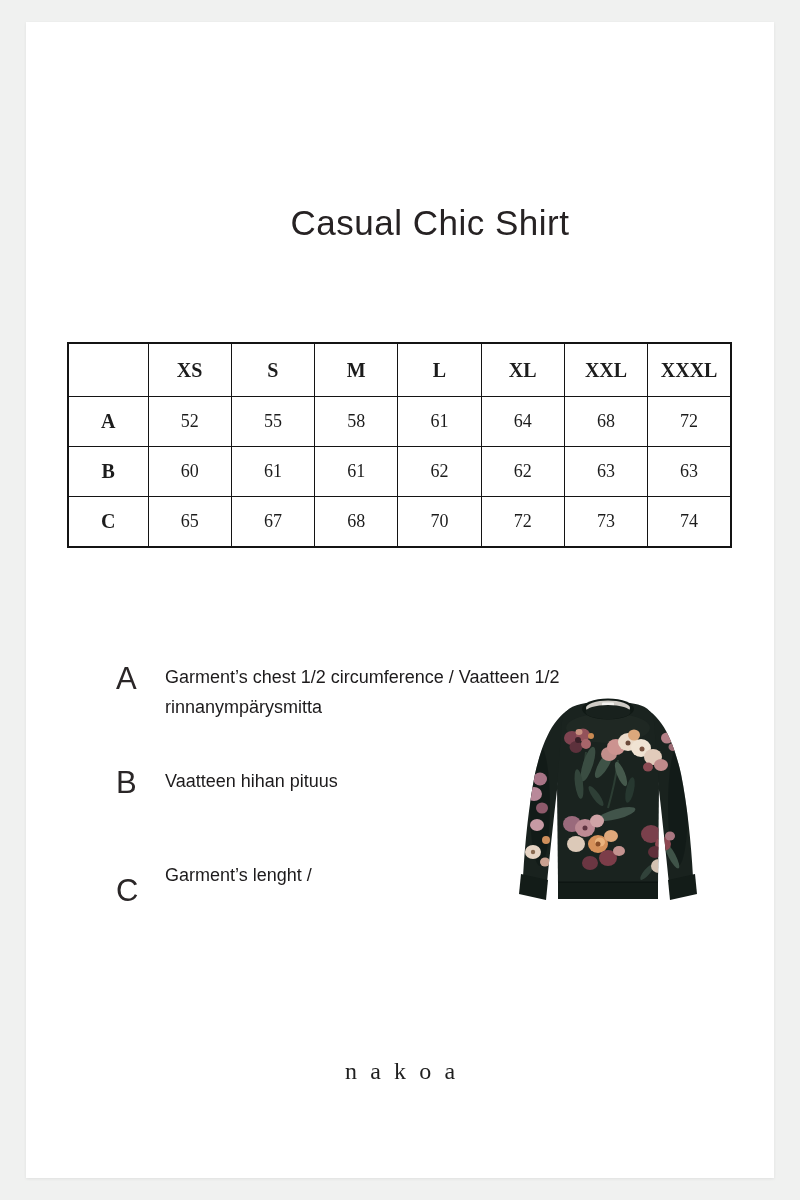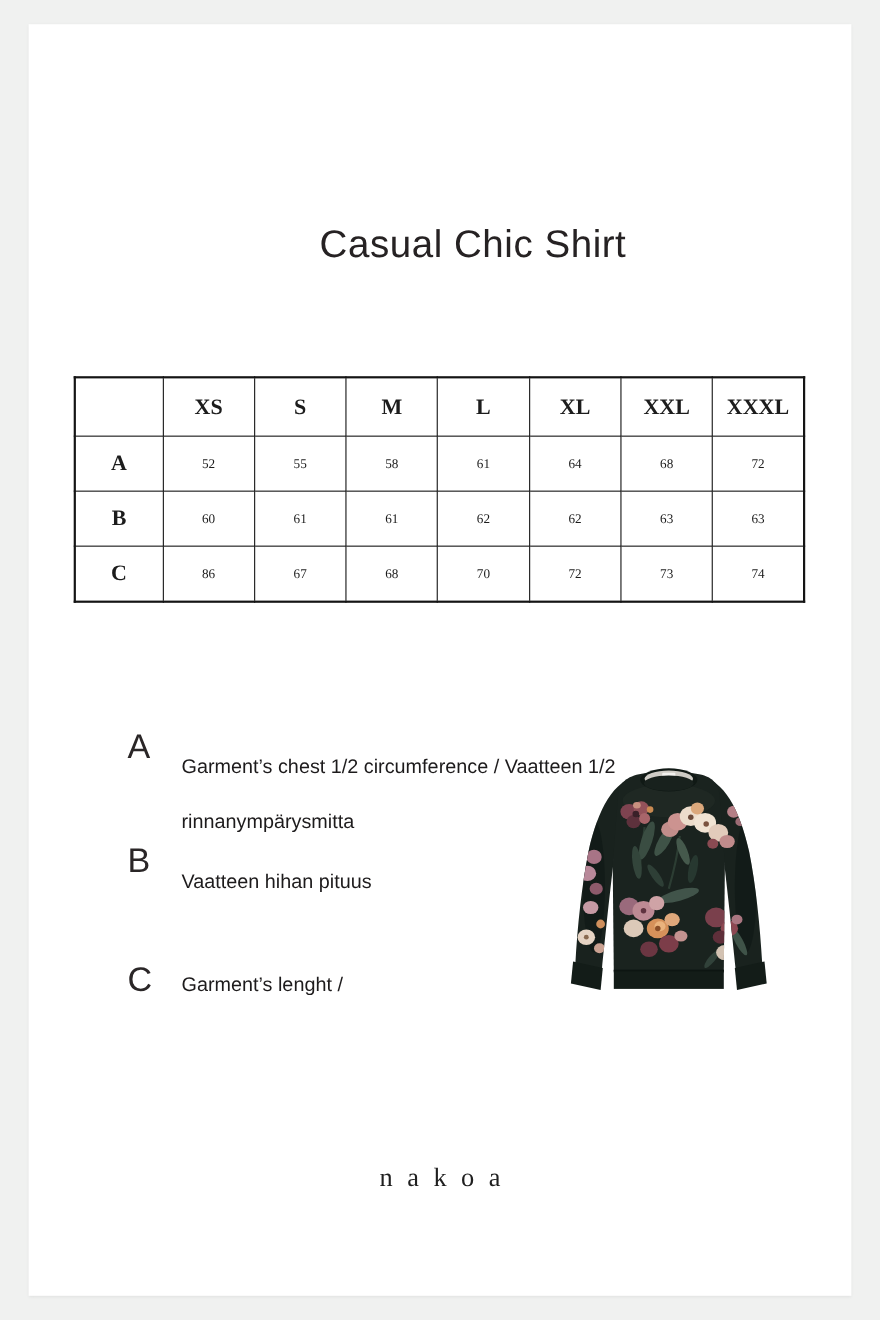--- a/index.html
+++ b/index.html
@@ -25,33 +25,33 @@
     border:2.5px solid #141414;
     color:#1c1c1c;
   }
   table.size-table col.c-label{width:80px;}
   table.size-table th,table.size-table td{
     border:1.5px solid #141414;text-align:center;vertical-align:middle;
     font-family:"Liberation Serif",serif;
   }
   table.size-table thead th{height:50px;font-size:20px;font-weight:700;margin-left:24px;}
   table.size-table tbody th{font-size:20px;font-weight:700;}
-  table.size-table tbody td{height:47px;font-size:12px;font-weight:400;}
+  table.size-table tbody td{height:47px;font-size:18px;font-weight:400;}
   .legend-item{position:absolute;left:90px;display:flex;align-items:flex-start;}
   .legend-letter{
     width:49px;flex:0 0 49px;
     font-family:"Liberation Sans",sans-serif;
     font-size:31px;font-weight:300;color:#2a2627;line-height:34px;
   }
   .legend-item.letter-mid .legend-letter{margin-top:14px;}
   .legend-text{
     font-family:"Liberation Sans",sans-serif;
     font-size:18px;line-height:30px;color:#1d1b1c;
   }
-  .legend-line{white-space:pre-wrap;margin-top:20px;}
+  .legend-line{white-space:pre-wrap;}
   .product{position:absolute;left:474px;top:664px;width:260px;height:240px;}
   .product svg{display:block;width:100%;height:100%;}
   .brand{
     position:absolute;left:0;top:1036px;width:100%;text-align:center;
     font-family:"Liberation Serif",serif;
     font-size:24px;font-weight:400;color:#1f1f1f;
     letter-spacing:0.55em;text-indent:0.55em;
   }
 </style>
 </head>
@@ -100,21 +100,21 @@
         <td>60</td>
         <td>61</td>
         <td>61</td>
         <td>62</td>
         <td>62</td>
         <td>63</td>
         <td>63</td>
       </tr>
       <tr>
         <th>C</th>
-        <td>86</td>
+        <td>65</td>
         <td>67</td>
         <td>68</td>
         <td>70</td>
         <td>72</td>
         <td>73</td>
         <td>74</td>
       </tr>
     </tbody>
   </table>
 

